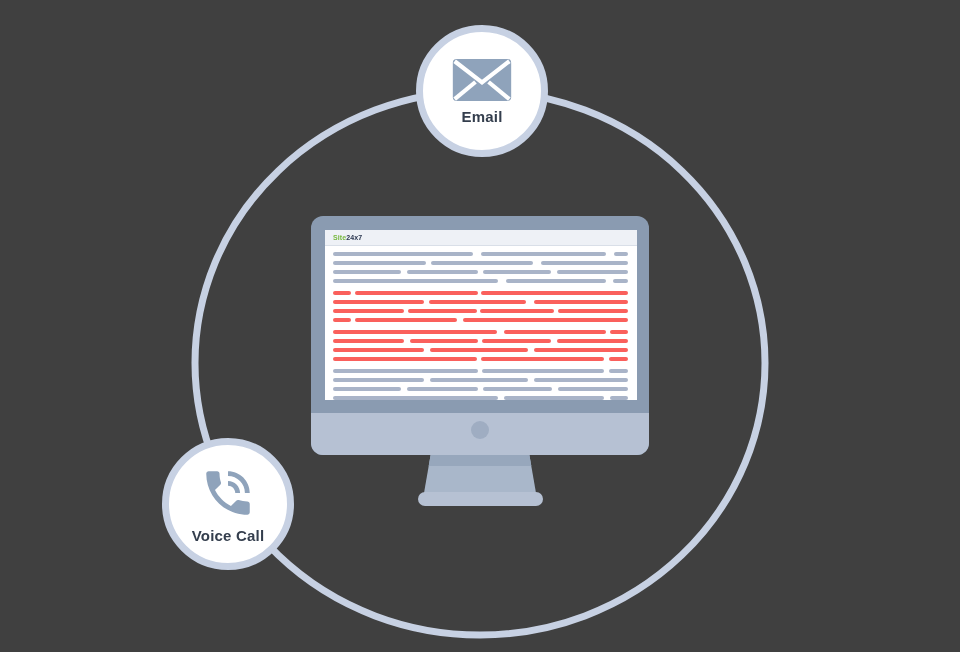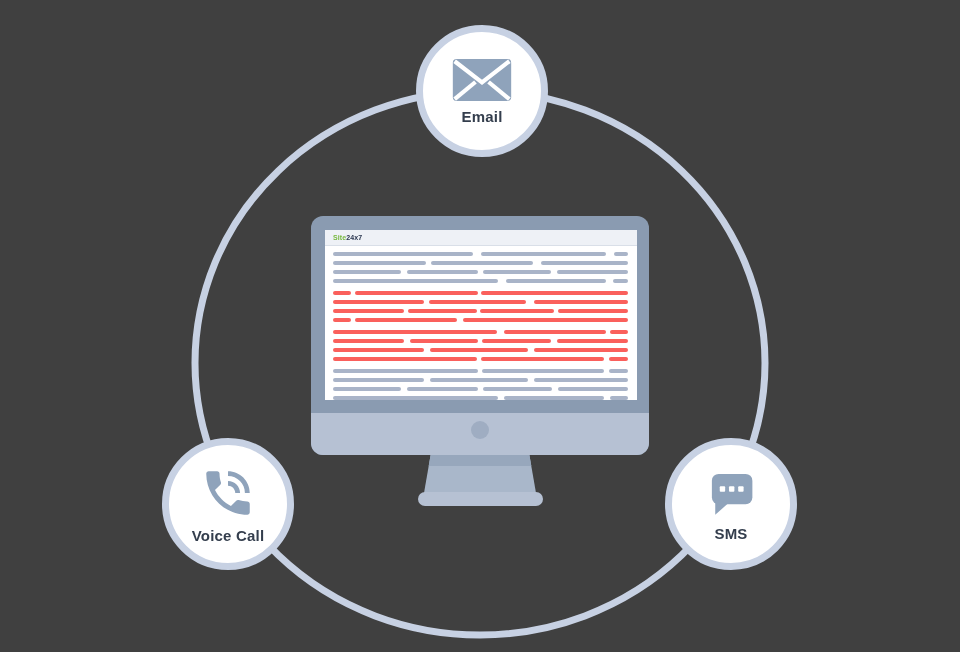--- a/index.html
+++ b/index.html
@@ -226,24 +226,14 @@
 
   <div class="node node-voice">
     <svg width="58" height="58" viewBox="0 0 24 24">
       <path fill="#8fa3bb" d="M6.62 10.79c1.44 2.83 3.76 5.14 6.59 6.59l2.2-2.21c.27-.27.67-.36 1.02-.24 1.12.37 2.33.57 3.57.57.55 0 1 .45 1 1V20c0 .55-.45 1-1 1-9.39 0-17-7.61-17-17 0-.55.45-1 1-1h3.5c.55 0 1 .45 1 1 0 1.25.2 2.45.57 3.57.11.35.03.74-.25 1.02l-2.2 2.2z"></path>
       <path fill="#8fa3bb" d="M19 12h2c0-4.97-4.03-9-9-9v2c3.87 0 7 3.13 7 7z"></path>
       <path fill="#8fa3bb" d="M15 12h2c0-2.76-2.24-5-5-5v2c1.66 0 3 1.34 3 3z"></path>
     </svg>
     <div class="node-label">Voice Call</div>
   </div>
 
-  <div class="node node-sms">
-    <svg width="54" height="54" viewBox="0 0 24 24">
-      <rect x="3.5" y="3.5" width="18" height="13.5" rx="3" fill="#8fa3bb"></rect>
-      <polygon points="5,14.5 10.5,16.8 5,21.7" fill="#8fa3bb"></polygon>
-      <rect x="7" y="9" width="2.4" height="2.4" rx="0.4" fill="#ffffff"></rect>
-      <rect x="11.1" y="9" width="2.4" height="2.4" rx="0.4" fill="#ffffff"></rect>
-      <rect x="15.2" y="9" width="2.4" height="2.4" rx="0.4" fill="#ffffff"></rect>
-    </svg>
-    <div class="node-label">SMS</div>
-  </div>
 
 </div>
 
 </body></html>

